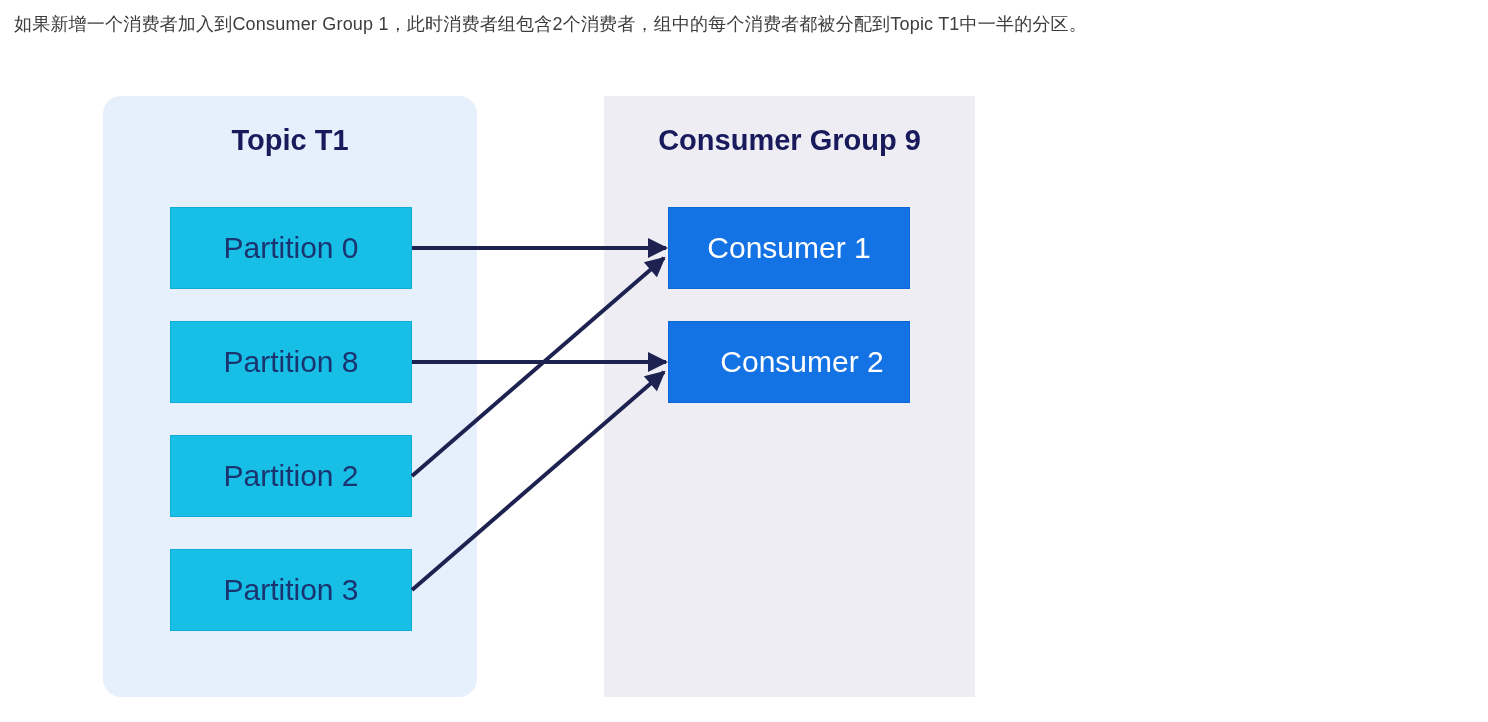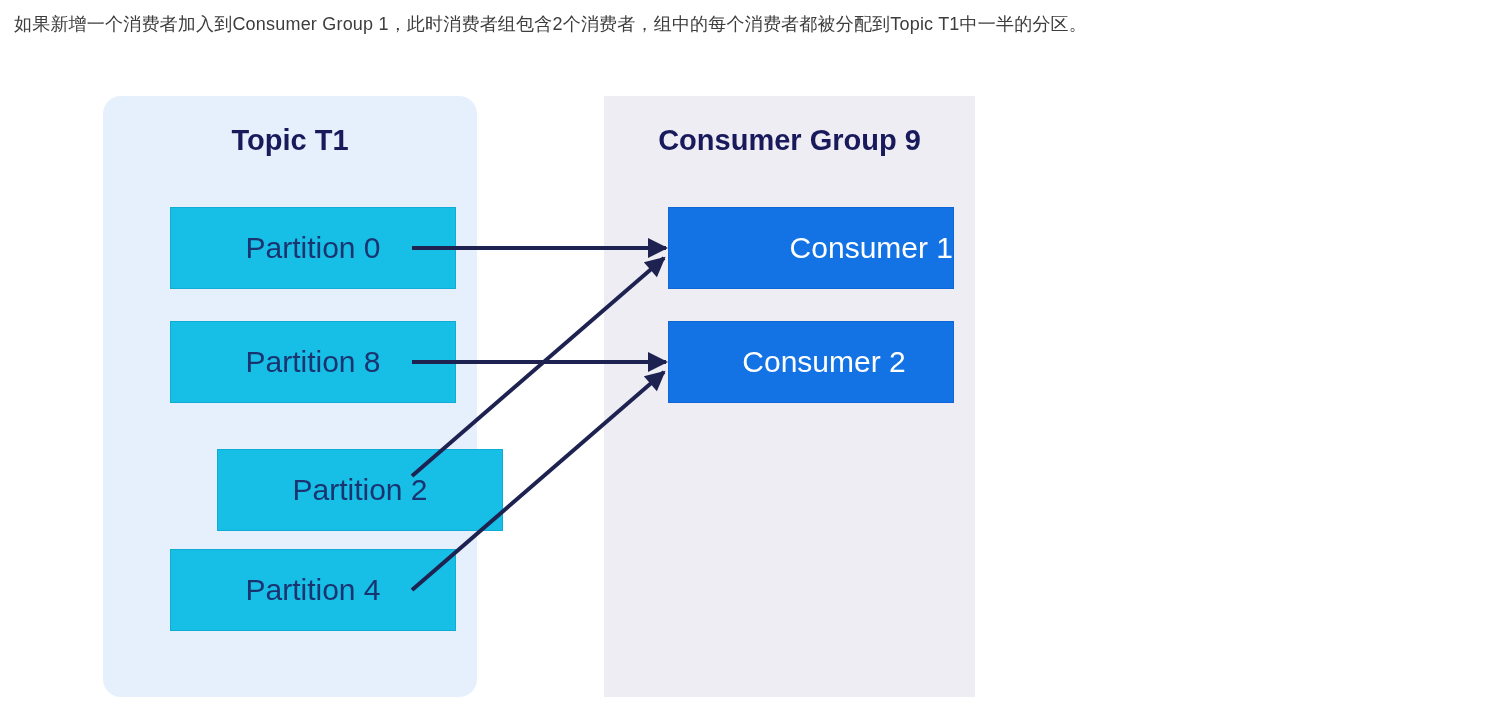--- a/index.html
+++ b/index.html
@@ -25,21 +25,21 @@
     white-space:nowrap;letter-spacing:.2px;
   }
   .panel{position:absolute;top:96px;height:601px;}
   #topic-panel{left:103px;width:374px;background:var(--topic-panel-bg);border-radius:18px;}
   #consumer-panel{left:604px;width:371px;background:var(--consumer-panel-bg);}
   .panel-title{
     margin:0;padding-top:28px;text-align:center;
     font-size:29px;font-weight:700;color:var(--title-text);
   }
   .node{
-    position:absolute;width:286px;height:82px;line-height:80px;
+    position:absolute;width:242px;height:82px;line-height:80px;
     text-align:center;font-size:30px;box-sizing:border-box;
   }
   .partition-box{
     left:67px;background:var(--partition-fill);color:var(--partition-text);
     border:1px solid rgba(11,154,200,.55);
   }
   .consumer-box{
     left:64px;background:var(--consumer-fill);color:var(--consumer-text);
     border:1px solid rgba(10,92,200,.45);
   }
@@ -50,29 +50,29 @@
 
 <div id="canvas">
 
   <div class="caption">如果新增一个消费者加入到Consumer Group 1，此时消费者组包含2个消费者，组中的每个消费者都被分配到Topic T1中一半的分区。</div>
 
   <div id="topic-panel" class="panel">
     <h2 class="panel-title">Topic T1</h2>
     <div>
         <div class="node partition-box" style="top: 111px;">Partition 0</div>
         <div class="node partition-box" style="top: 225px;">Partition 8</div>
-        <div class="node partition-box" style="top: 353px; margin-left: 47px;">Partition 2</div>
-        <div class="node partition-box" style="top: 453px;">Partition 4</div>
+        <div class="node partition-box" style="top: 339px;">Partition 2</div>
+        <div class="node partition-box" style="top: 453px;">Partition 3</div>
       </div>
   </div>
 
   <div id="consumer-panel" class="panel">
     <h2 class="panel-title">Consumer Group 9</h2>
     <div>
-        <div class="node consumer-box" style="top: 111px; text-align: right;">Consumer 1</div>
+        <div class="node consumer-box" style="top: 111px;">Consumer 1</div>
         <div class="node consumer-box" style="top: 225px; padding-left: 26px;">Consumer 2</div>
       </div>
   </div>
 
   <svg class="arrows" width="1488" height="722" viewBox="0 0 1488 722">
     <defs>
       <marker id="arrowhead" viewBox="0 0 10 10" refX="9" refY="5" markerWidth="6" markerHeight="5" orient="auto">
         <path d="M0,0 L10,5 L0,10 z" fill="#1e2250"></path>
       </marker>
     </defs>

